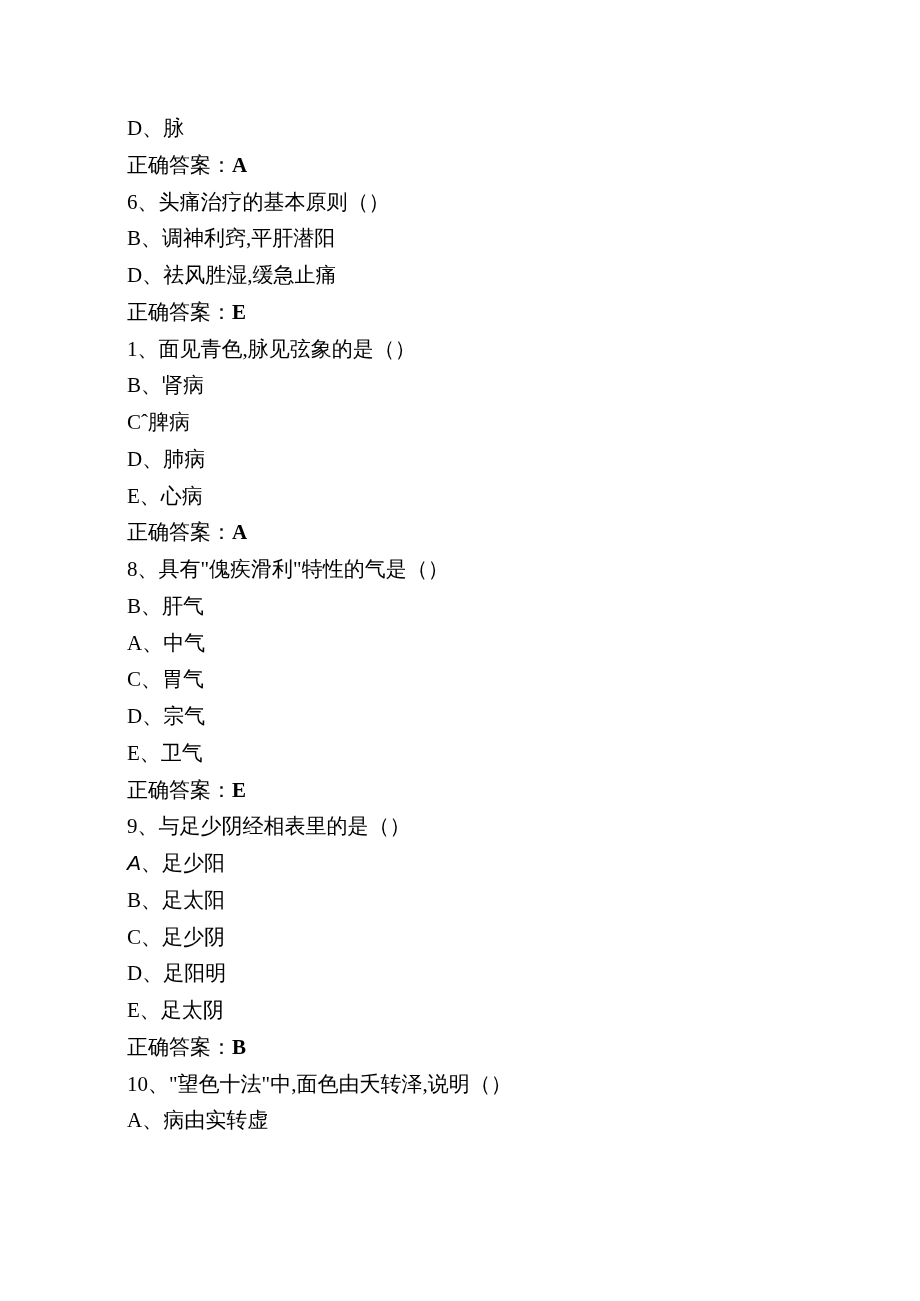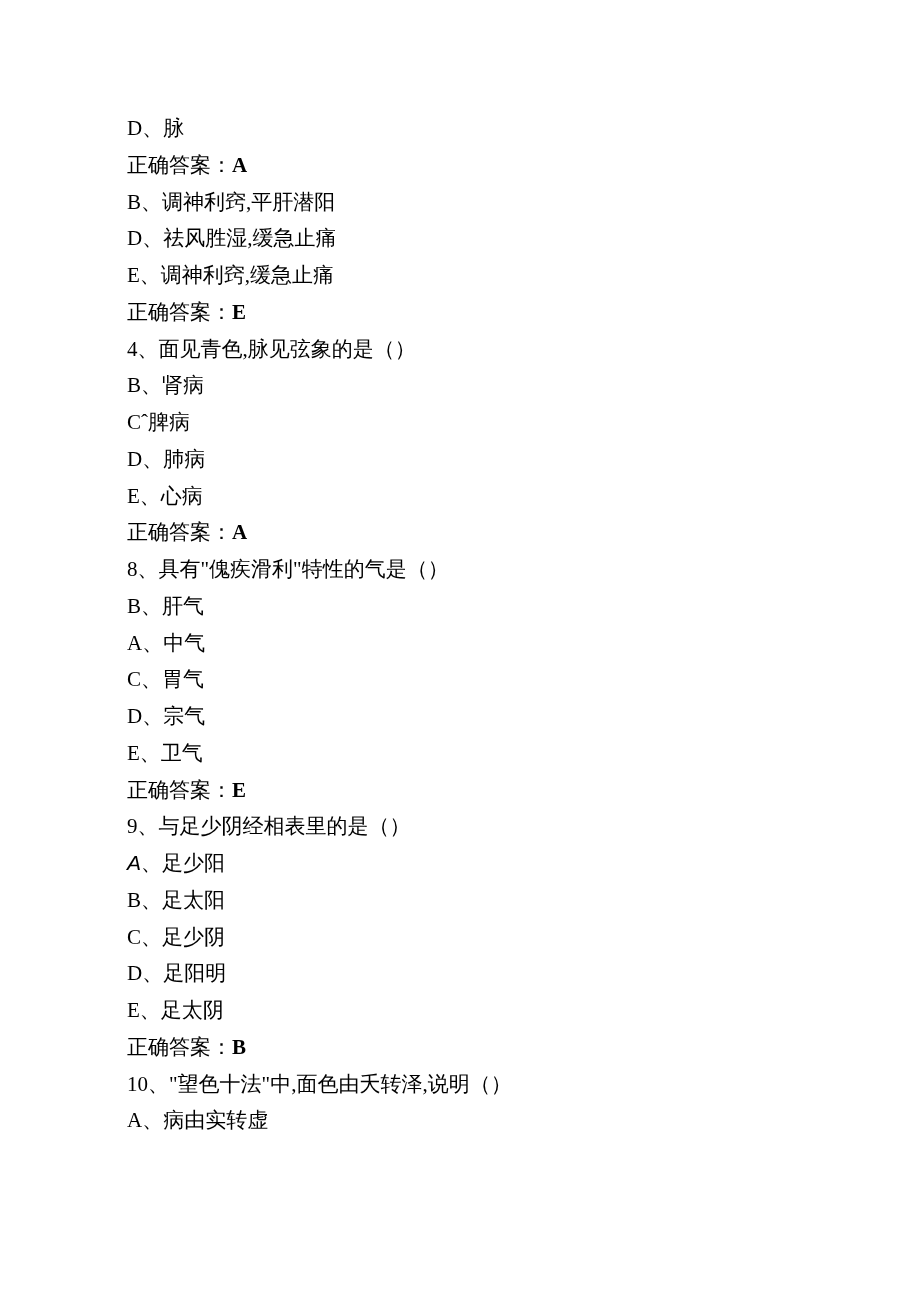--- a/index.html
+++ b/index.html
@@ -27,25 +27,25 @@
       font-style: italic;
       font-family: Arial, sans-serif;
     }
   </style>
 </head>
 <body>
 
 <div id="content">
     <div class="line">D、脉</div>
     <div class="line"><span>正确答案：</span><span class="bold">A</span></div>
+    <div class="line">6、头痛治疗的基本原则（）</div>
     <div class="line">B、调神利窍,平肝潜阳</div>
     <div class="line">D、祛风胜湿,缓急止痛</div>
-    <div class="line">E、调神利窍,缓急止痛</div>
     <div class="line"><span>正确答案：</span><span class="bold">E</span></div>
-    <div class="line">4、面见青色,脉见弦象的是（）</div>
+    <div class="line">1、面见青色,脉见弦象的是（）</div>
     <div class="line">B、肾病</div>
     <div class="line">Cˆ脾病</div>
     <div class="line">D、肺病</div>
     <div class="line">E、心病</div>
     <div class="line"><span>正确答案：</span><span class="bold">A</span></div>
     <div class="line">8、具有"傀疾滑利"特性的气是（）</div>
     <div class="line">B、肝气</div>
     <div class="line">A、中气</div>
     <div class="line">C、胃气</div>
     <div class="line">D、宗气</div>

